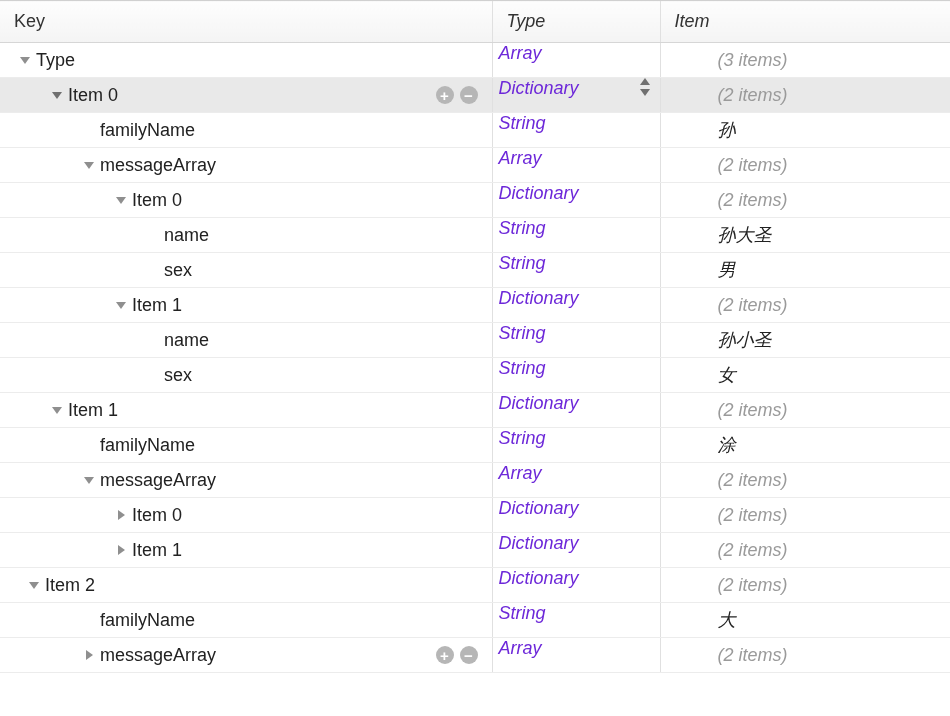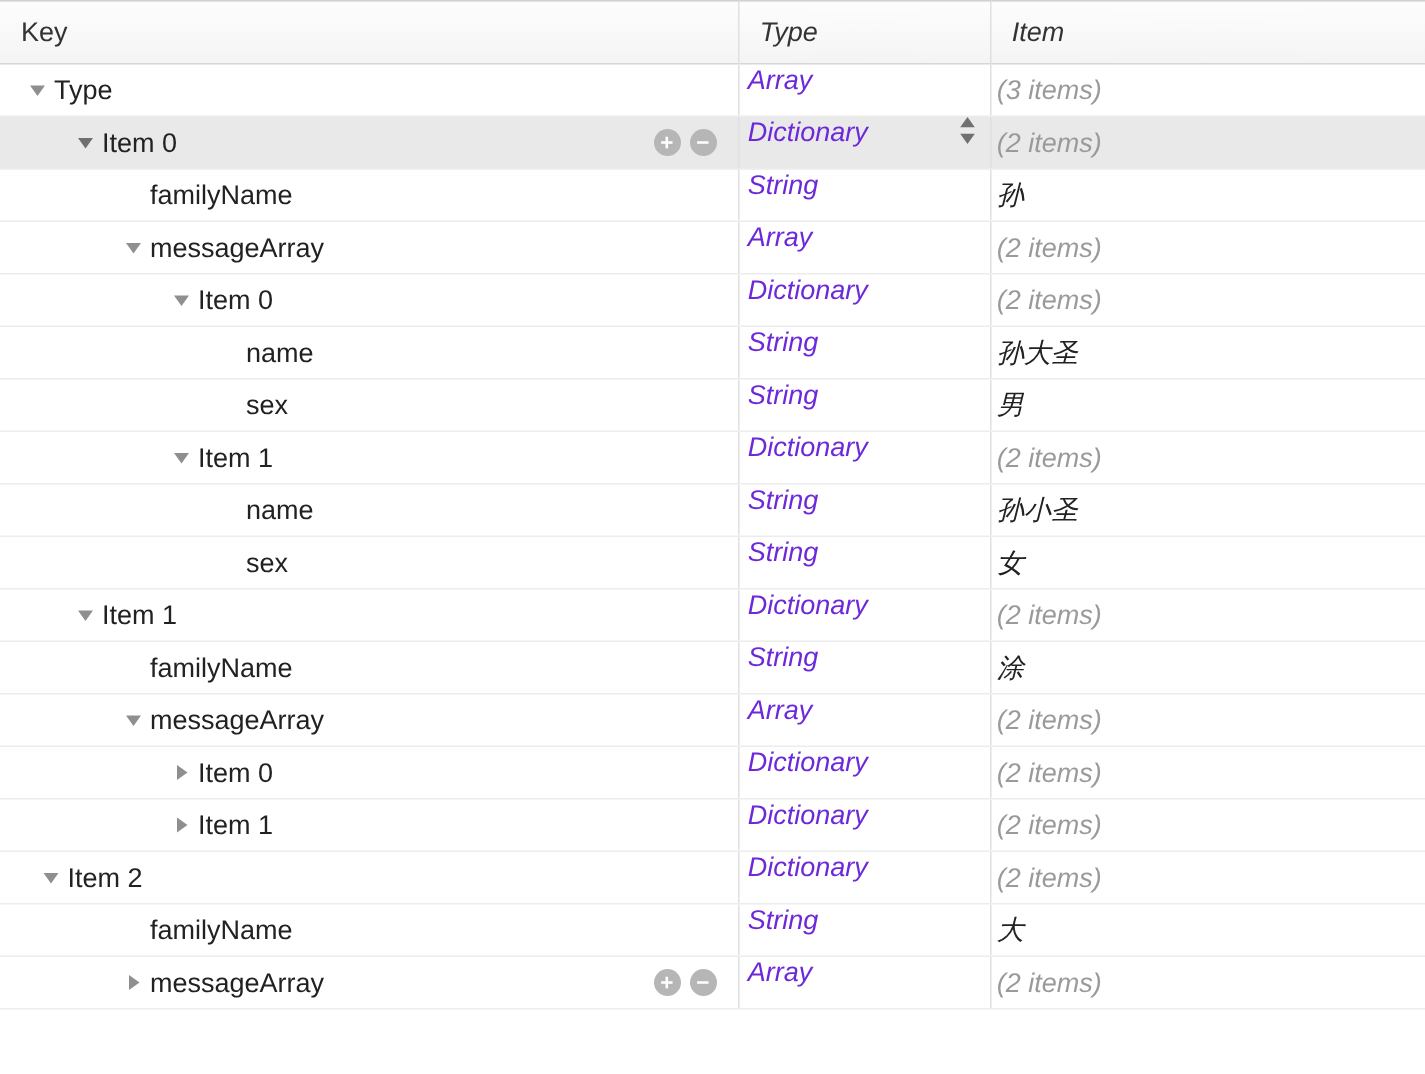--- a/index.html
+++ b/index.html
@@ -10,21 +10,21 @@
   .col-value { width: 290px; }
   th { text-align: left; font-weight: 400; color: #333; padding: 10px 0 10px 14px; border-bottom: 1px solid #d6d6d6; border-top: 1px solid #d0d0d0; background: linear-gradient(#fdfdfd, #f4f4f4); font-size: 18px; margin-top: 27px; }
   th + th, td + td { border-left: 1px solid #e0e0e0; font-style: italic; }
   td { padding: 0; border-bottom: 1px solid #ececec; height: 35px; vertical-align: middle; }
   tr.selected td { background: #e9e9e9; }
   .key-cell { display: flex; align-items: center; height: 100%; position: relative; }
   .tri { width: 14px; height: 14px; flex: 0 0 14px; margin-right: 4px; display: inline-flex; align-items: center; justify-content: center; }
   .tri svg { display: block; }
   .key-text { color: #222; white-space: nowrap; }
   .type-cell { padding-left: 6px; color: #6d28d9; display: flex; align-items: flex-start; justify-content: space-between; padding-right: 10px; height:100%; }
-  .value-cell { padding-left: 4px; color: #222; }
+  .value-cell { padding-left: 25px; color: #222; margin-left: 32px; }
   .value-cell.dim { color: #9a9a9a; }
   .row-btns { margin-left: auto; display: inline-flex; gap: 6px; padding-right: 14px; }
   .circ-btn { width: 18px; height: 18px; border-radius: 9px; background: #b6b6b6; display: inline-flex; align-items: center; justify-content: center; color: #fff; font-weight: 700; font-size: 15px; line-height: 1; cursor: pointer; }
   .stepper { width: 10px; height: 18px; display:inline-flex; flex-direction:column; justify-content:space-between; color:#6f6f6f; }
   .stepper svg { display:block; }
 </style>
 </head>
 <body>
 
 <table class="plist-table">

